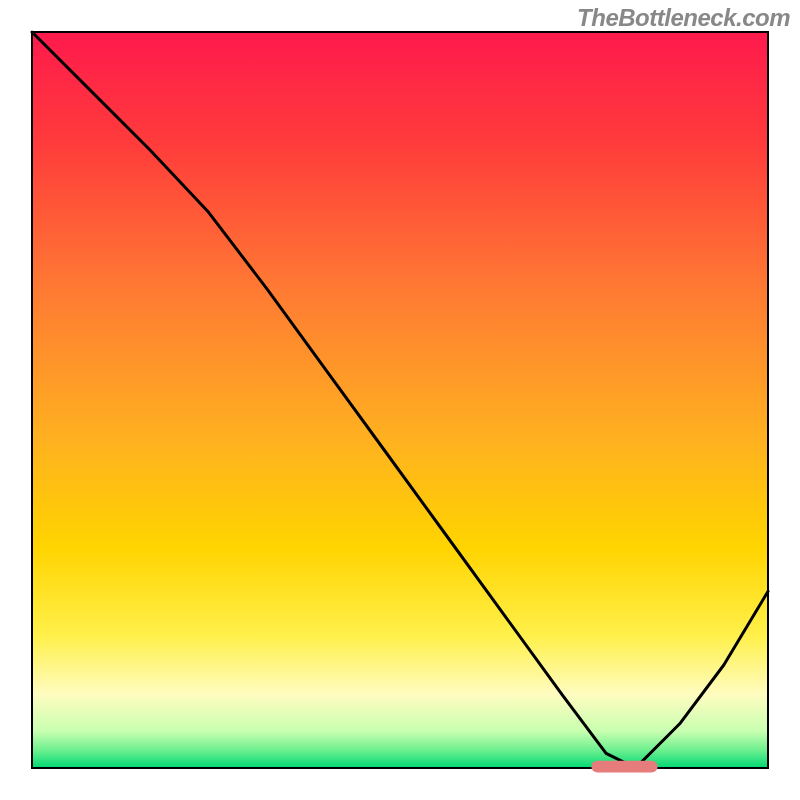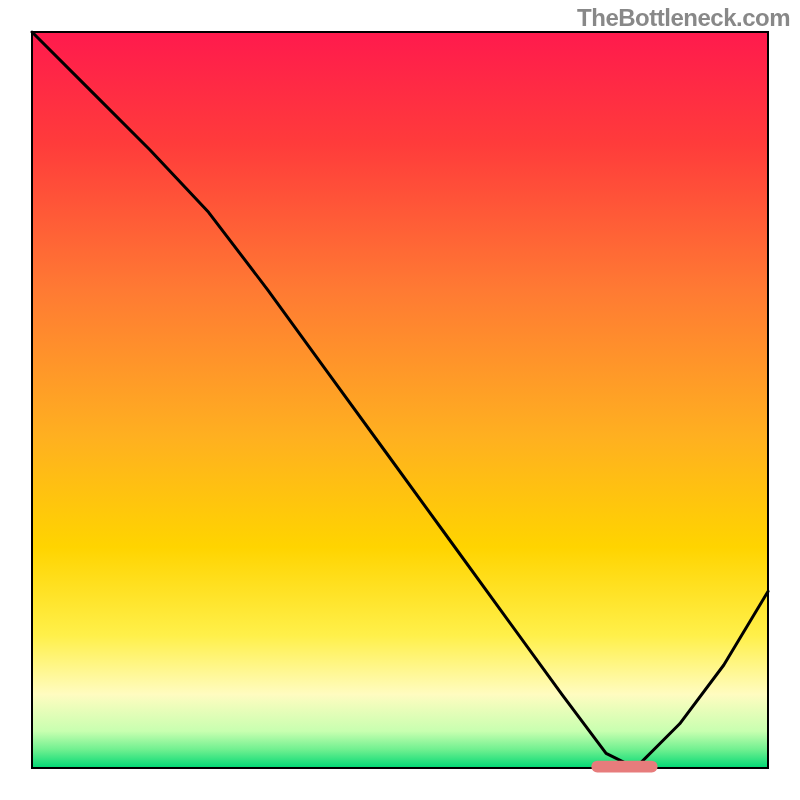--- a/index.html
+++ b/index.html
@@ -7,20 +7,21 @@
     padding: 0;
     width: 800px;
     height: 800px;
     background: #ffffff;
     font-family: Arial, Helvetica, sans-serif;
   }
   .chart-container {
     position: relative;
     width: 800px;
     height: 588px;
+    font-style: italic;
   }
   .watermark {
     position: absolute;
     top: 4px;
     right: 10px;
     font-size: 24px;
     font-weight: bold;
     color: #888888;
     z-index: 5;
     letter-spacing: -0.5px;

